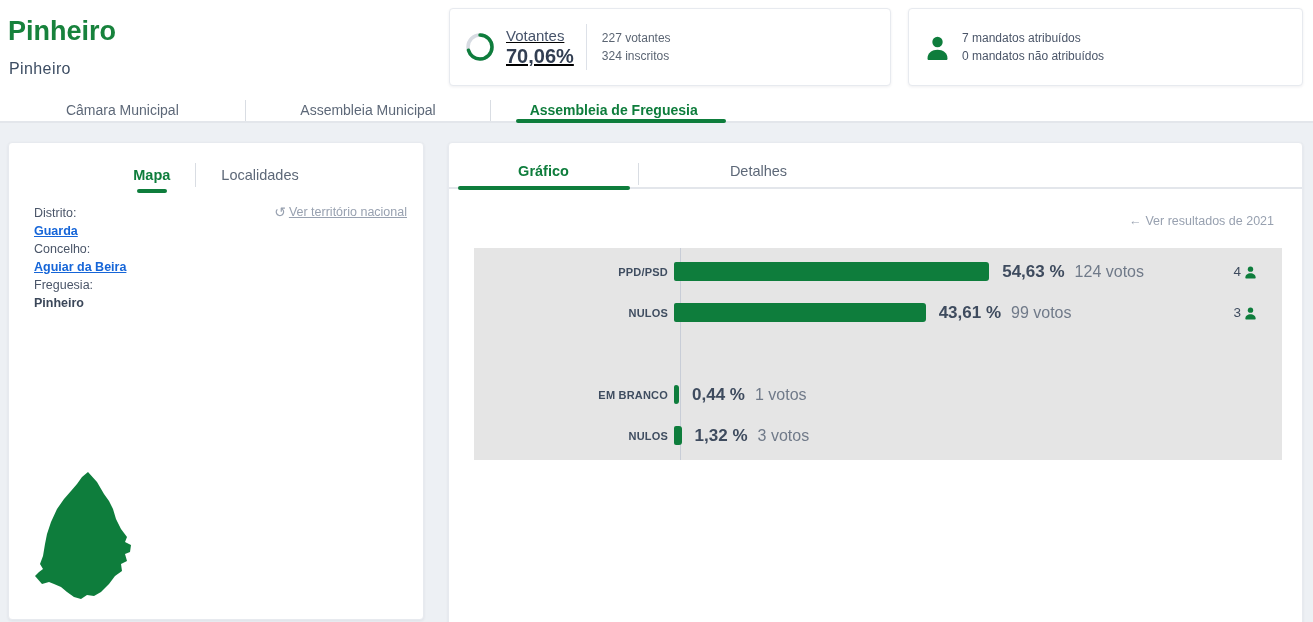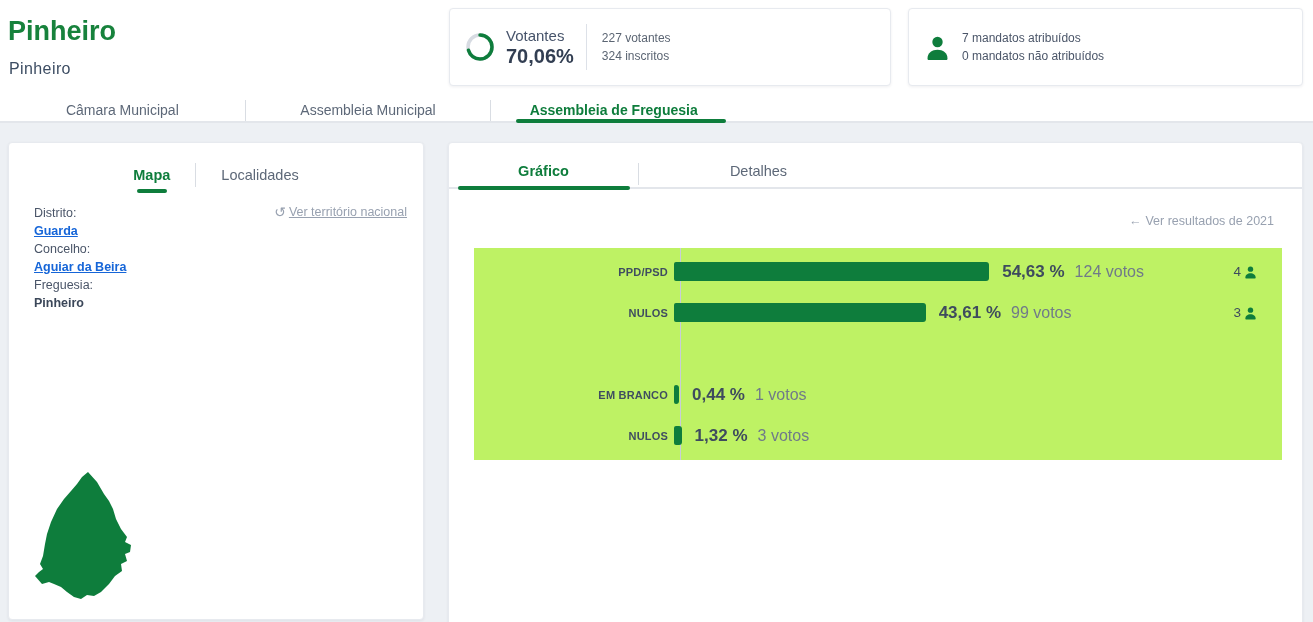--- a/index.html
+++ b/index.html
@@ -9,21 +9,21 @@
 
   
   .page-title { position: absolute; left: 8px; top: 16px; font-size: 27px; font-weight: 700; color: #17823c; }
   .page-subtitle { position: absolute; left: 9px; top: 60px; font-size: 16px; font-weight: 500; color: #3d4d63; letter-spacing: .4px; }
 
   .card { position: absolute; background: #fff; border: 1px solid #e7eaef; border-radius: 4px; box-shadow: 0 1px 3px rgba(25,35,55,.07); }
   .votantes-card { left: 449px; top: 8px; width: 442px; height: 78px; display: flex; align-items: center; padding-left: 14px; }
   .mandatos-card { left: 908px; top: 8px; width: 395px; height: 78px; display: flex; align-items: center; padding-left: 16px; }
 
   .ring-wrap { width: 32px; height: 32px; margin-right: 10px; flex: none; }
-  .vot-block { display: flex; flex-direction: column; align-items: flex-start; }
+  .vot-block { display: flex; flex-direction: column; align-items: flex-start; text-decoration: underline; }
   .vot-label { font-size: 15px; color: #46536a; }
   .vot-pct { font-size: 20px; font-weight: 700; color: #323e52; margin-top: 1px; }
   .vot-divider { width: 1px; height: 46px; background: #dde1e8; margin: 0 15px 0 12px; }
   .vot-lines { font-size: 12px; color: #5b6573; line-height: 1.5; }
   .mand-icon-wrap { margin-right: 12px; flex: none; display: flex; }
   .mand-lines { font-size: 12px; color: #4a5568; line-height: 1.5; }
 
   
   .nav-tabs { position: absolute; left: 0; top: 100px; width: 736px; height: 22px; display: flex; }
   .nav-tab { flex: 1; text-align: center; font-size: 14px; color: #5d6878; line-height: 20px; cursor: pointer; }
@@ -54,21 +54,21 @@
   .res-tab { text-align: center; font-size: 14.5px; color: #5d6878; cursor: pointer; }
   .res-tab.grafico { width: 189px; }
   .res-tab.detalhes { width: 240px; border-left: 1px solid #d9dde3; }
   .res-tab.active { color: #0e7d3c; font-weight: 700; }
   .res-tabline { position: absolute; left: 0; top: 44px; width: 100%; height: 2px; background: #e3e6eb; }
   .res-underline { position: absolute; left: 9px; top: 43px; width: 172px; height: 4px; background: #0e7d3c; border-radius: 2px; z-index: 2; }
   .back-link { position: absolute; right: 28px; top: 71px; font-size: 12.5px; color: #98a1b0; cursor: pointer; display: flex; align-items: center; gap: 4px; }
   .back-link .lnk { }
 
   
-  .chart-area { position: absolute; left: 25px; top: 105px; width: 808px; height: 212px; background: #bef264; padding-top: 14px; }
+  .chart-area { position: absolute; left: 25px; top: 105px; width: 808px; height: 212px; background: #e5e5e5; padding-top: 14px; }
   .chart-axis { position: absolute; left: 206px; top: 0; width: 1px; height: 212px; background: #c8cdd7; }
   .crow { position: relative; display: flex; align-items: center; height: 19px; margin-bottom: 22px; }
   .crow.spacer { visibility: hidden; }
   .clabel { width: 200px; flex: none; text-align: right; padding-right: 6px; font-size: 11px; font-weight: 700; color: #3f4d60; letter-spacing: .2px; }
   .cbarwrap { width: 577px; flex: none; display: flex; align-items: center; height: 19px; }
   .cbar { height: 19px; background: #0e7d3c; border-radius: 2px 3px 3px 2px; min-width: 5px; flex: none; }
   .cpct { font-size: 17px; font-weight: 700; color: #3e4b5e; margin-left: 13px; white-space: nowrap; }
   .cvotes { font-size: 16px; color: #707a89; margin-left: 10px; white-space: nowrap; }
   .cmand { position: absolute; right: 25px; display: flex; align-items: center; gap: 3px; font-size: 13.5px; color: #3e4b5e; }
 </style>

